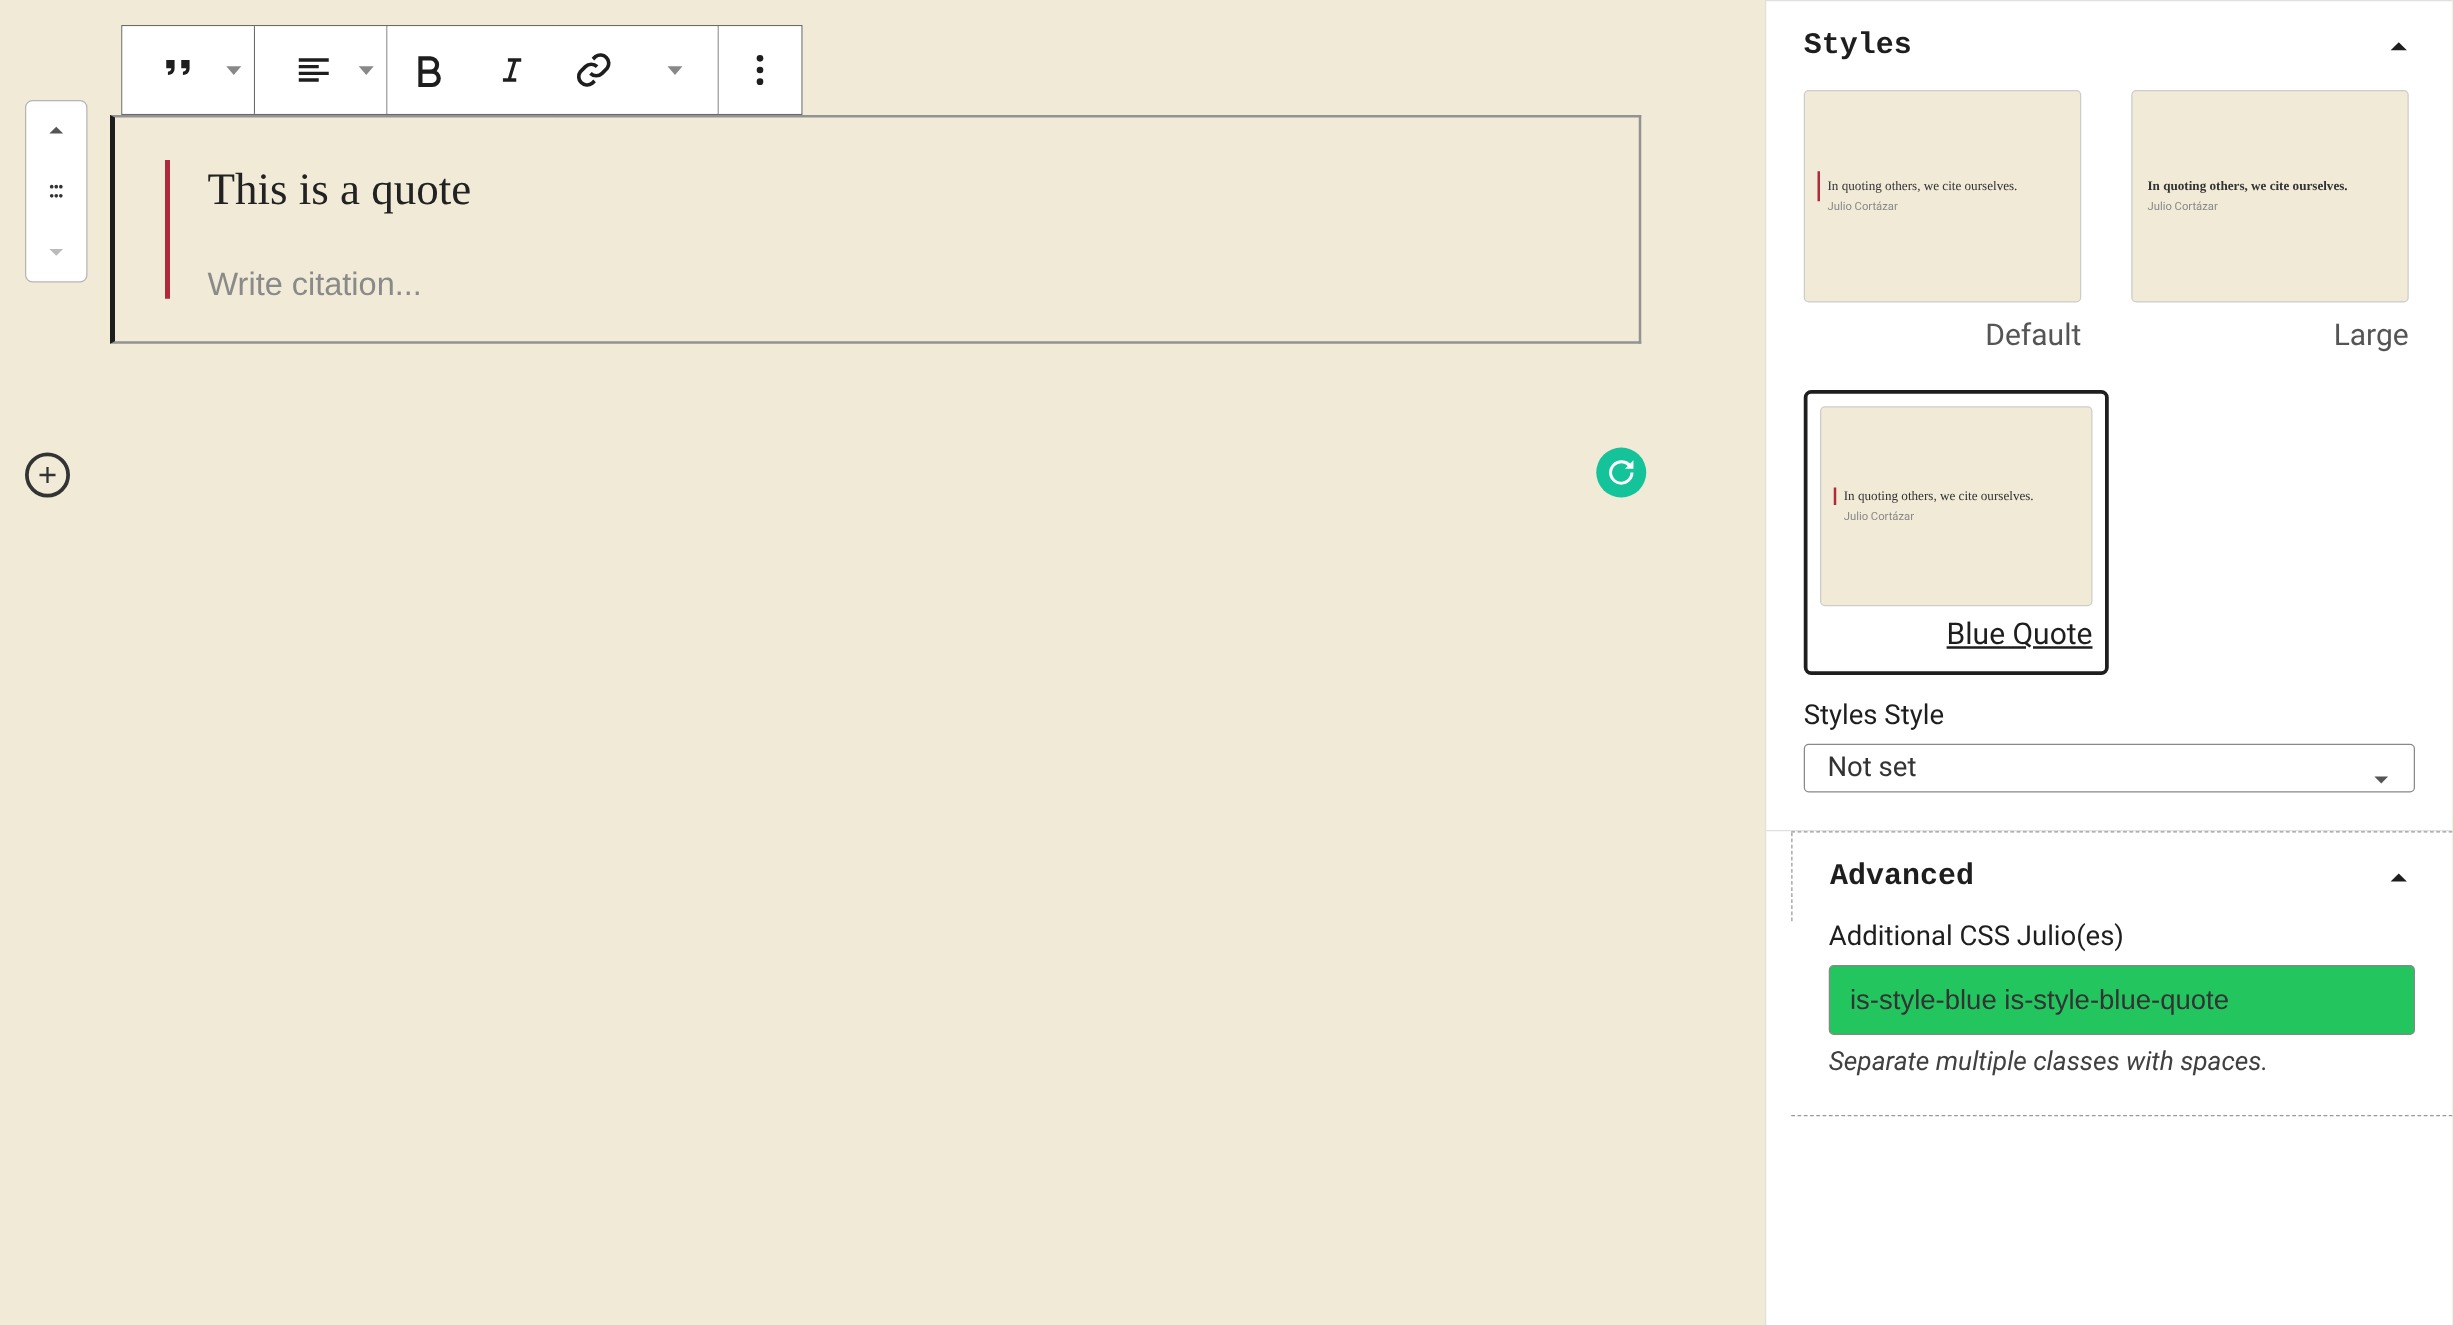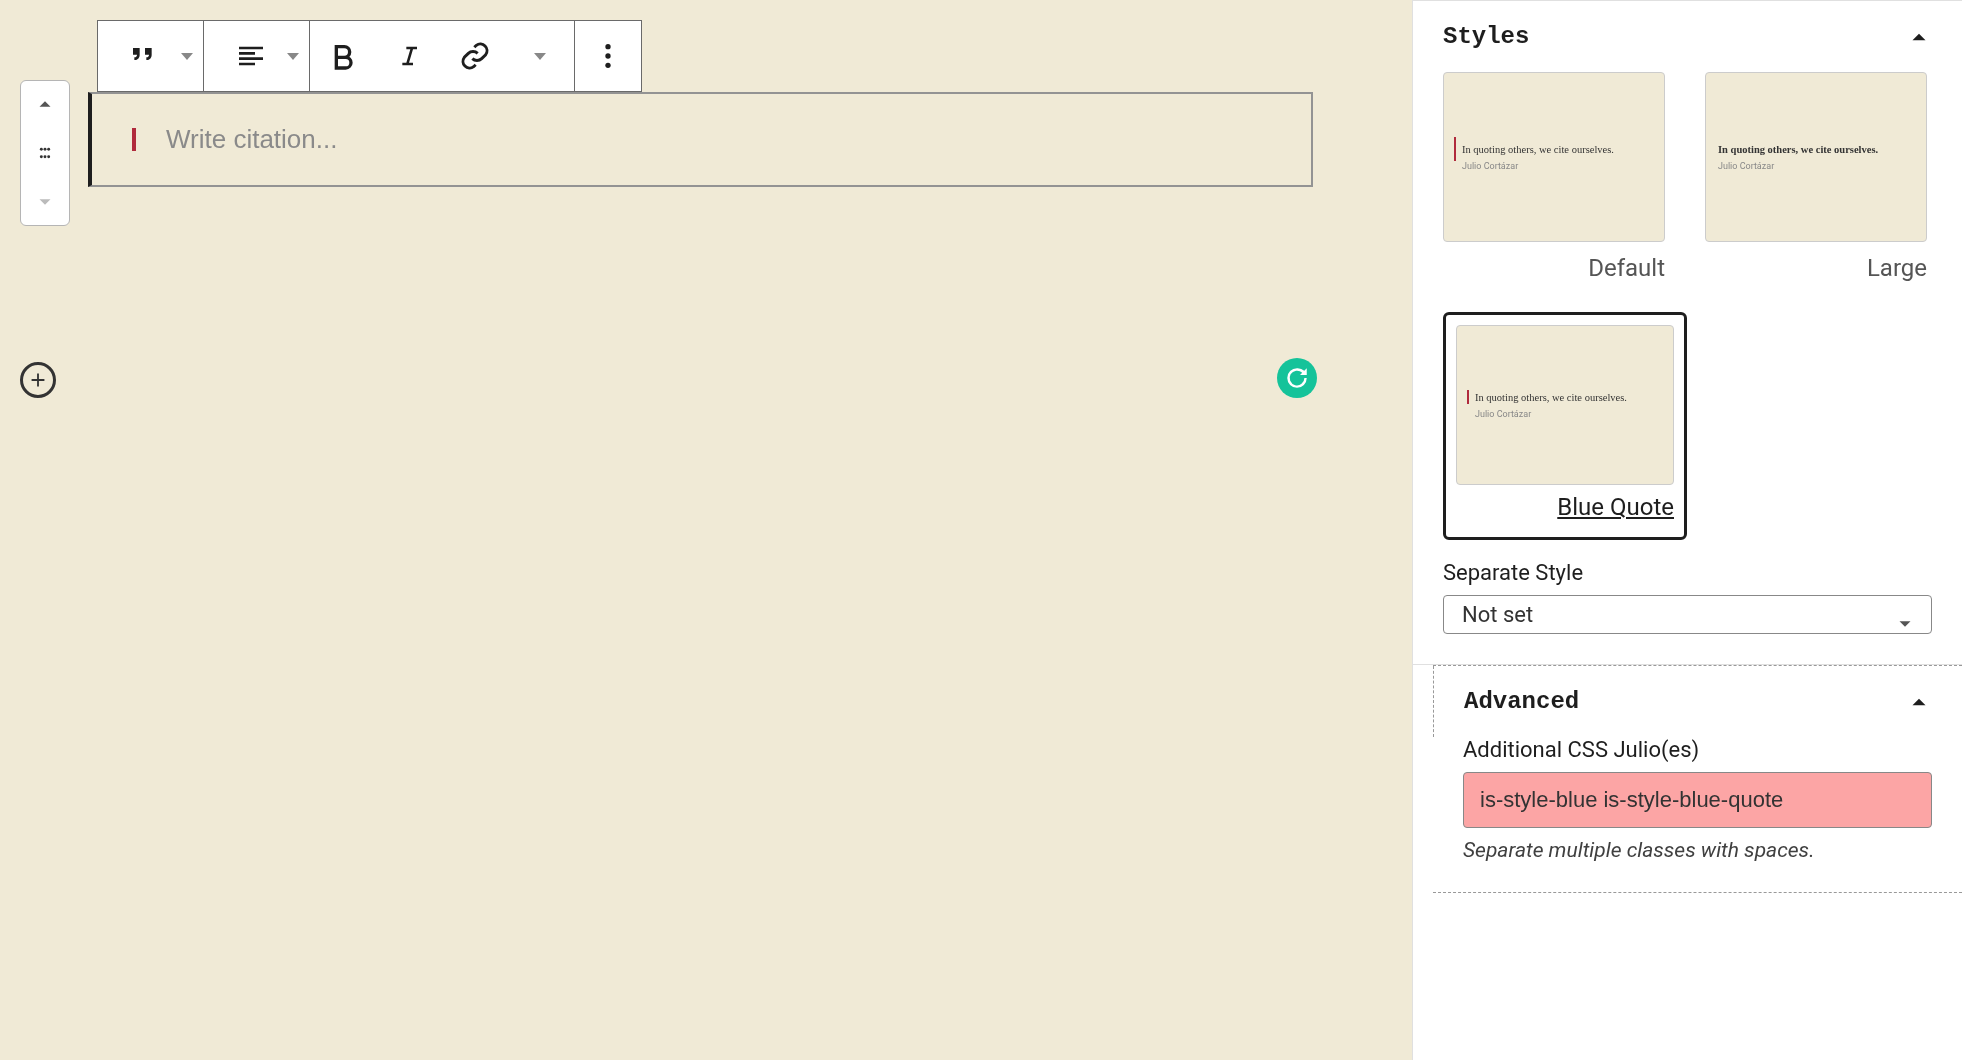--- a/index.html
+++ b/index.html
@@ -285,21 +285,21 @@
   border-left: 1.5px dashed #999;
 }
 .text-input {
   width: 100%;
   height: 56px;
   border: 1.5px solid #888;
   border-radius: 4px;
   font-size: 22px;
   color: #333;
   padding: 0 16px;
-  background: #fca5a5;
+  background: #22c55e;
 }
 .help-text {
   font-size: 21px;
   font-style: italic;
   color: #404040;
   margin-top: 10px;
 }
 </style>
 </head>
 <body>
@@ -374,20 +374,21 @@
             <circle cx="12" cy="19" r="2"></circle>
           </svg>
       </button>
     </div>
   </div>
 
   <div class="block-wrapper">
     <div class="quote-line">
       <div class="quote-accent"></div>
       <div class="quote-body">
+        <div class="quote-text">This is a quote</div>
         <div class="citation-placeholder">Write citation...</div>
       </div>
     </div>
   </div>
 
   <button class="inserter">
     <svg viewBox="0 0 24 24">
         <path d="M11 5h2v14h-2zM5 11h14v2H5z"></path>
       </svg>
   </button>
@@ -431,21 +432,21 @@
         <div class="style-item selected selected-item">
           <div class="style-preview">
             <div class="pline"></div>
             <div class="ptext">In quoting others, we cite ourselves.</div>
             <div class="pcite">Julio Cortázar</div>
           </div>
           <div class="style-label">Blue Quote</div>
         </div>
       </div>
 
-      <div class="field-label">Separate Style</div>
+      <div class="field-label">Styles Style</div>
       <div class="select-wrap">
         <div class="select-box">Not set</div>
         <svg viewBox="0 0 24 24">
             <path d="M6 9l6 6 6-6z"></path>
           </svg>
       </div>
     </div>
   </div>
 
   <div class="panel advanced-panel">

